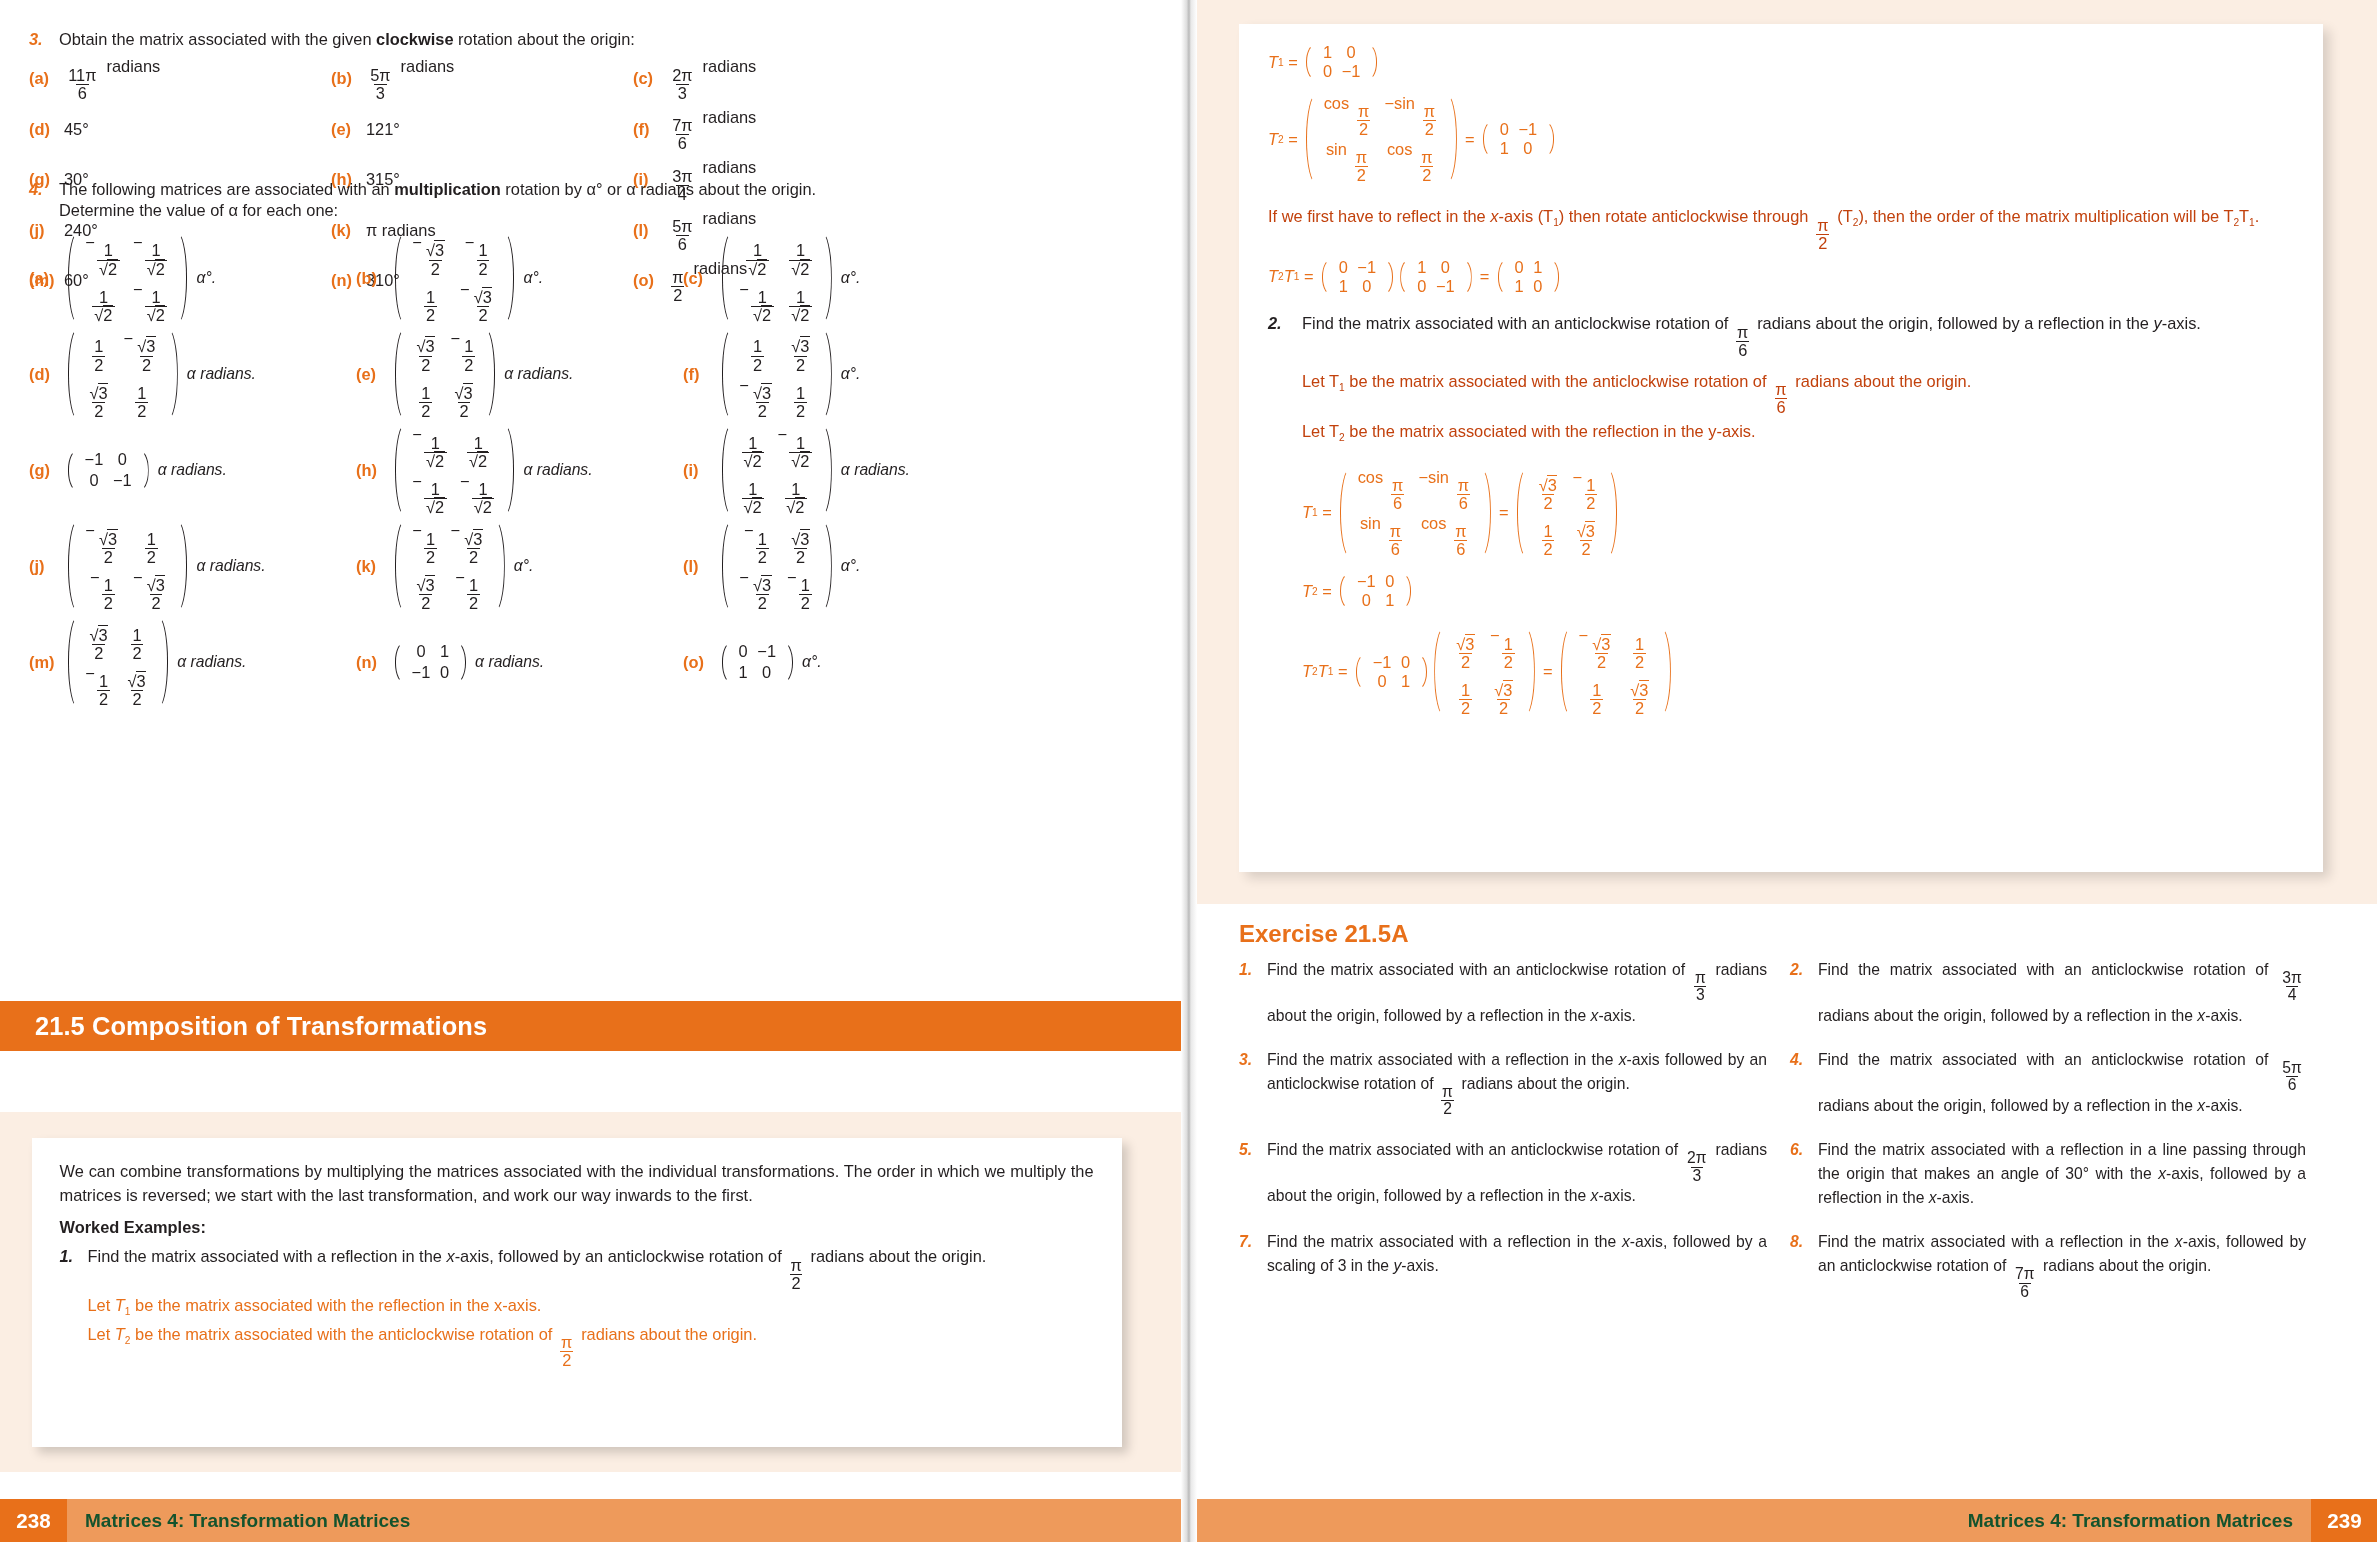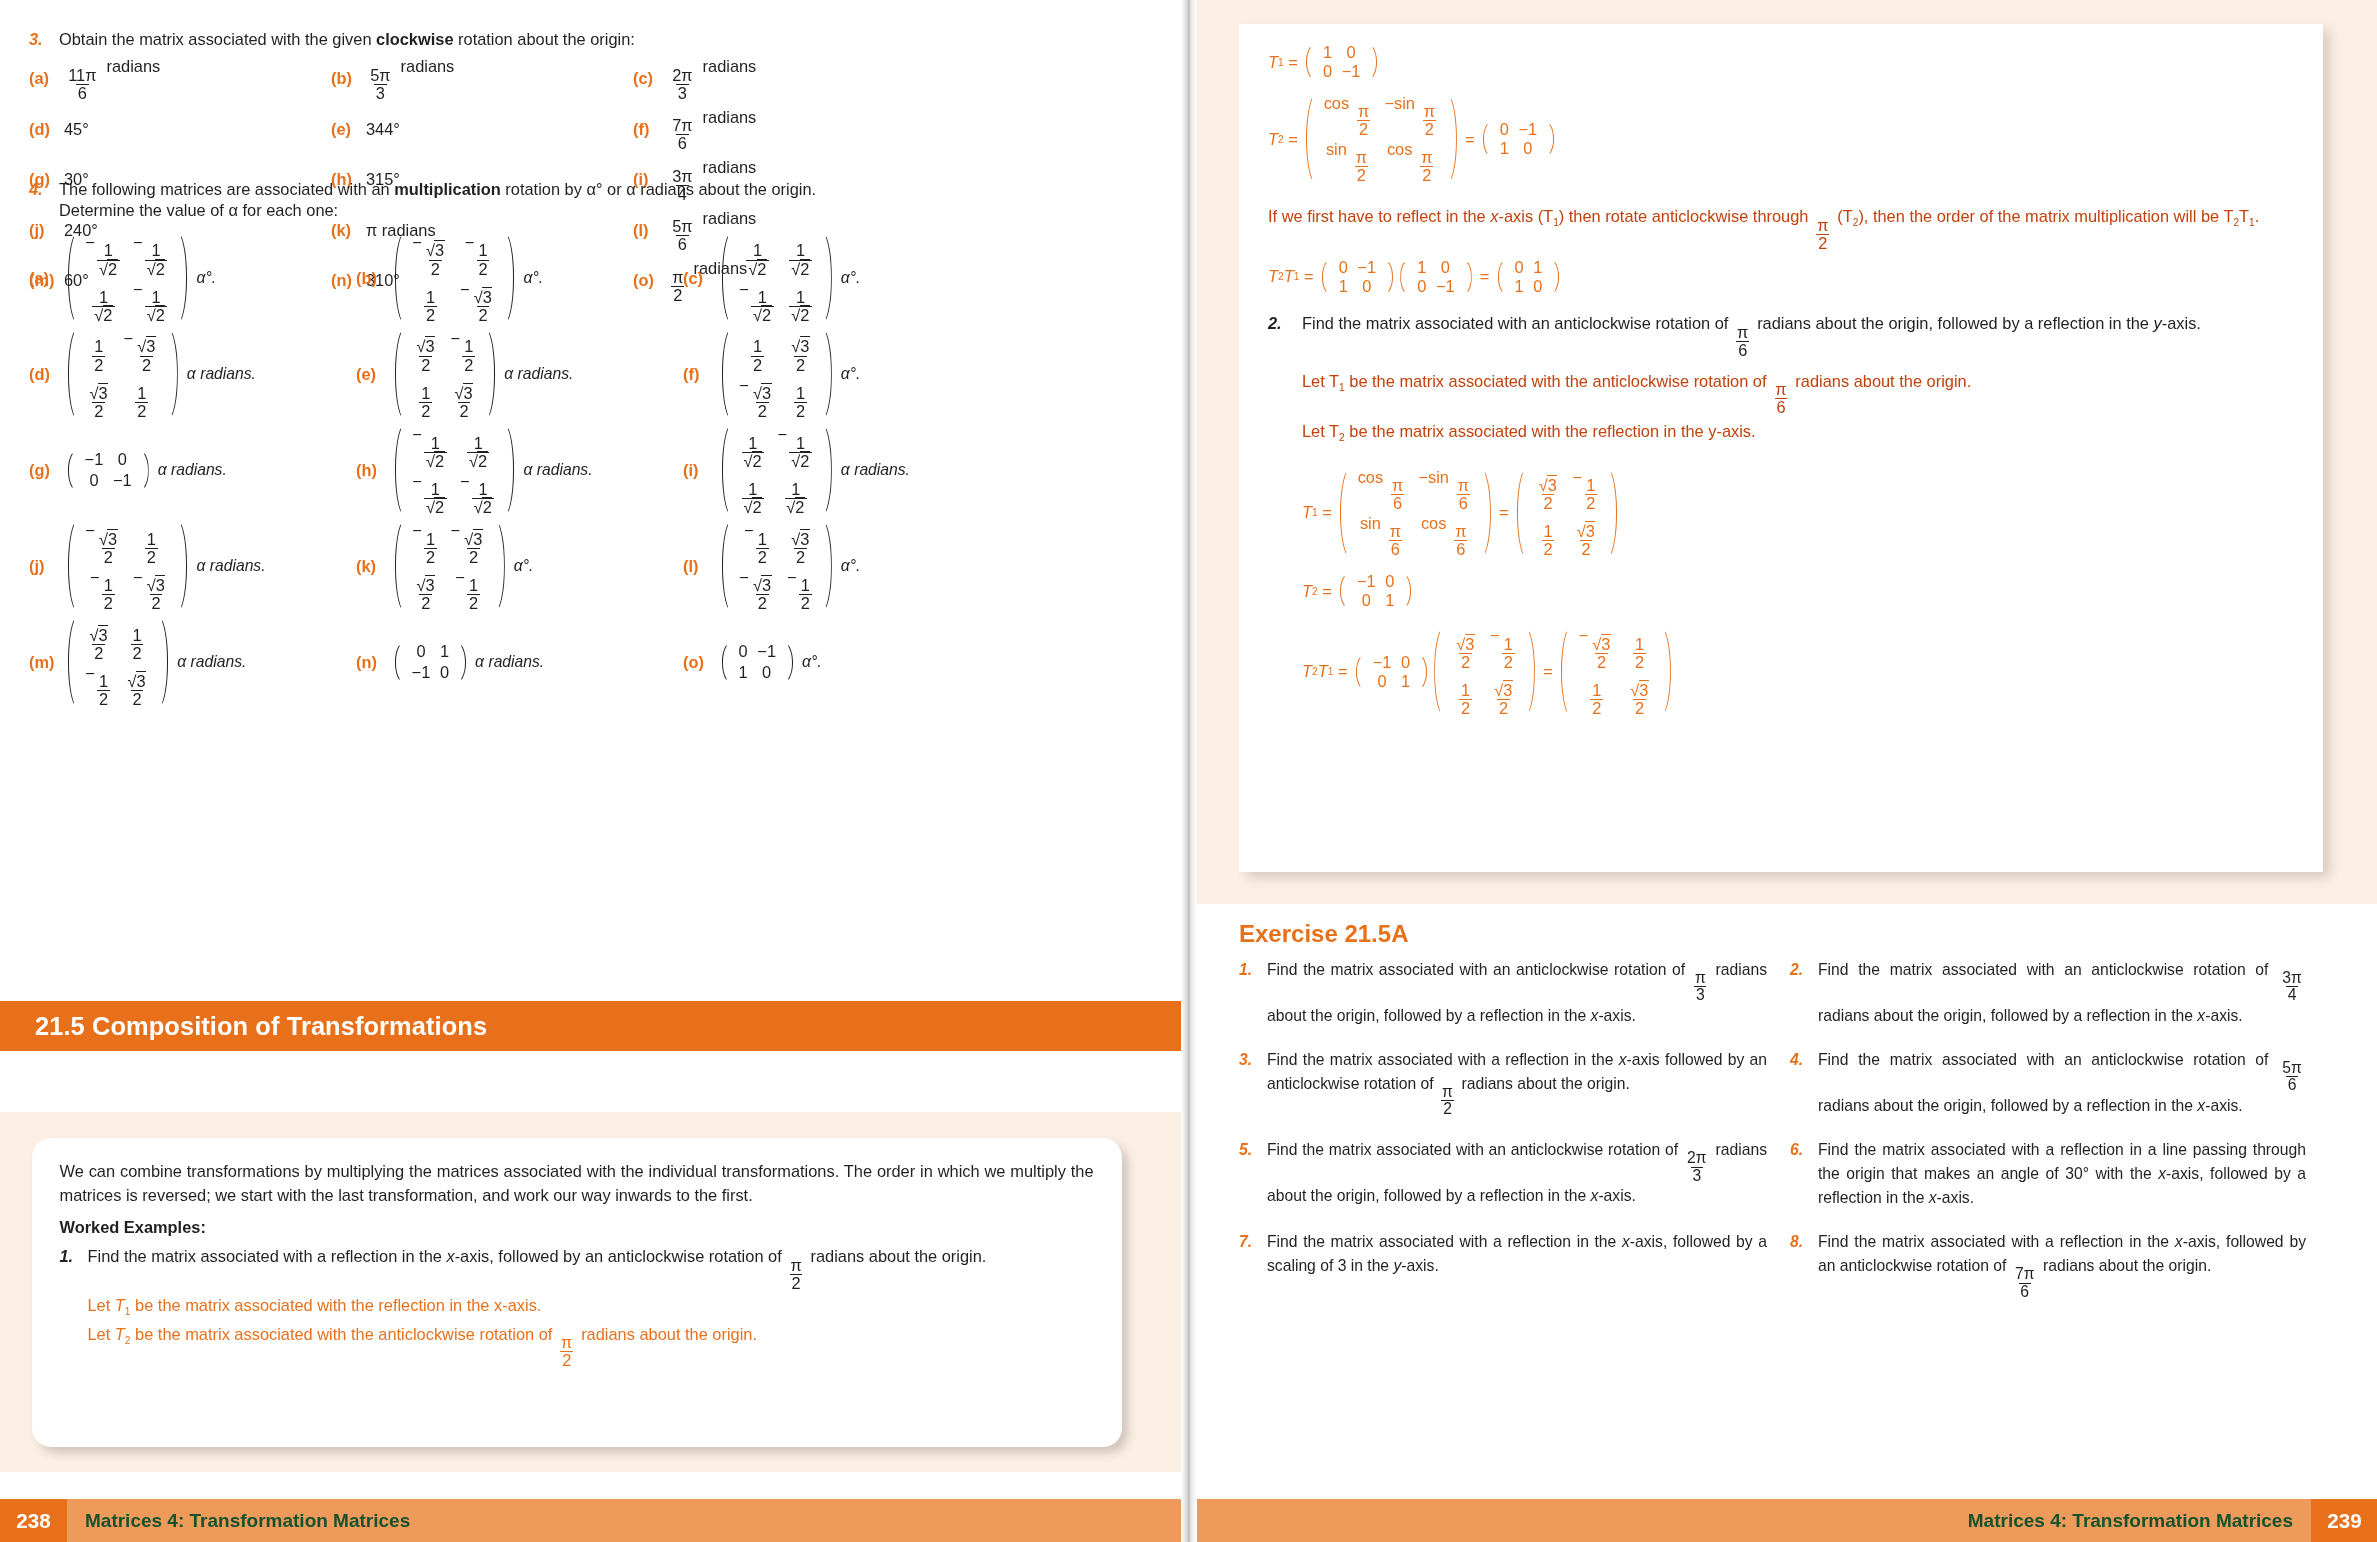--- a/index.html
+++ b/index.html
@@ -65,21 +65,21 @@
   .mrow-item .after{margin-left:5.5px;font-size:15.7px;white-space:nowrap;}
 
   
   .secbar{position:absolute;left:0;top:1001px;width:1181px;height:50px;
      background:#E8701A;display:flex;align-items:center;}
   .secbar h2{margin:0 0 0 35px;color:#fff;font-size:25.4px;font-weight:bold;letter-spacing:0.1px;}
 
   
   .tint{position:absolute;left:0;top:1112px;width:1181px;height:360px;background:#FBEEE3;}
   .wecard{position:absolute;left:31.5px;top:1138px;width:1090px;min-height:309px;
-     background:#fff;box-shadow:6px 6px 9.7px rgba(0,0,0,.17);padding:22px 28px 18px 28px;box-sizing:border-box;border-radius:19px;}
+     background:#fff;box-shadow:6px 6px 9.7px rgba(0,0,0,.17);padding:22px 28px 18px 28px;box-sizing:border-box;}
   .wecard p{margin:0 0 10.3px 0;text-align:justify;font-size:16.4px;line-height:1.45;color:#231f20;}
   .we-sub{font-weight:bold;font-size:16.4px;color:#231f20;margin:6px 0 7.3px 0;}
   .we-item{display:flex;font-size:16.4px;line-height:1.5;color:#231f20;}
   .we-item .n{width:28px;flex:none;font-style:italic;font-weight:bold;color:#231f20;}
   .we-line{color:#E8701A;font-size:16.4px;line-height:1.62;margin-left:28px;}
 
   
   .footer{position:absolute;bottom:0;height:44px;width:1181px;display:flex;align-items:center;}
   .footer.left{left:0;background:#EE9A5B;}
   .footer.right{left:0;background:#EE9A5B;justify-content:flex-end;}
@@ -139,21 +139,21 @@
                 <span class="t">2π</span>
                 <span class="b">3</span>
               </span> <span style="margin-left:1.2px">radians</span></span>
           </div>
           <div class="it">
             <span class="k lbl">(d)</span>
             <span>45°</span>
           </div>
           <div class="it">
             <span class="k lbl">(e)</span>
-            <span>344°</span>
+            <span>121°</span>
           </div>
           <div class="it">
             <span class="k lbl">(f)</span>
             <span><span class="frac">
                 <span class="t">7π</span>
                 <span class="b">6</span>
               </span> <span style="margin-left:1.2px">radians</span></span>
           </div>
           <div class="it">
             <span class="k lbl">(g)</span>

